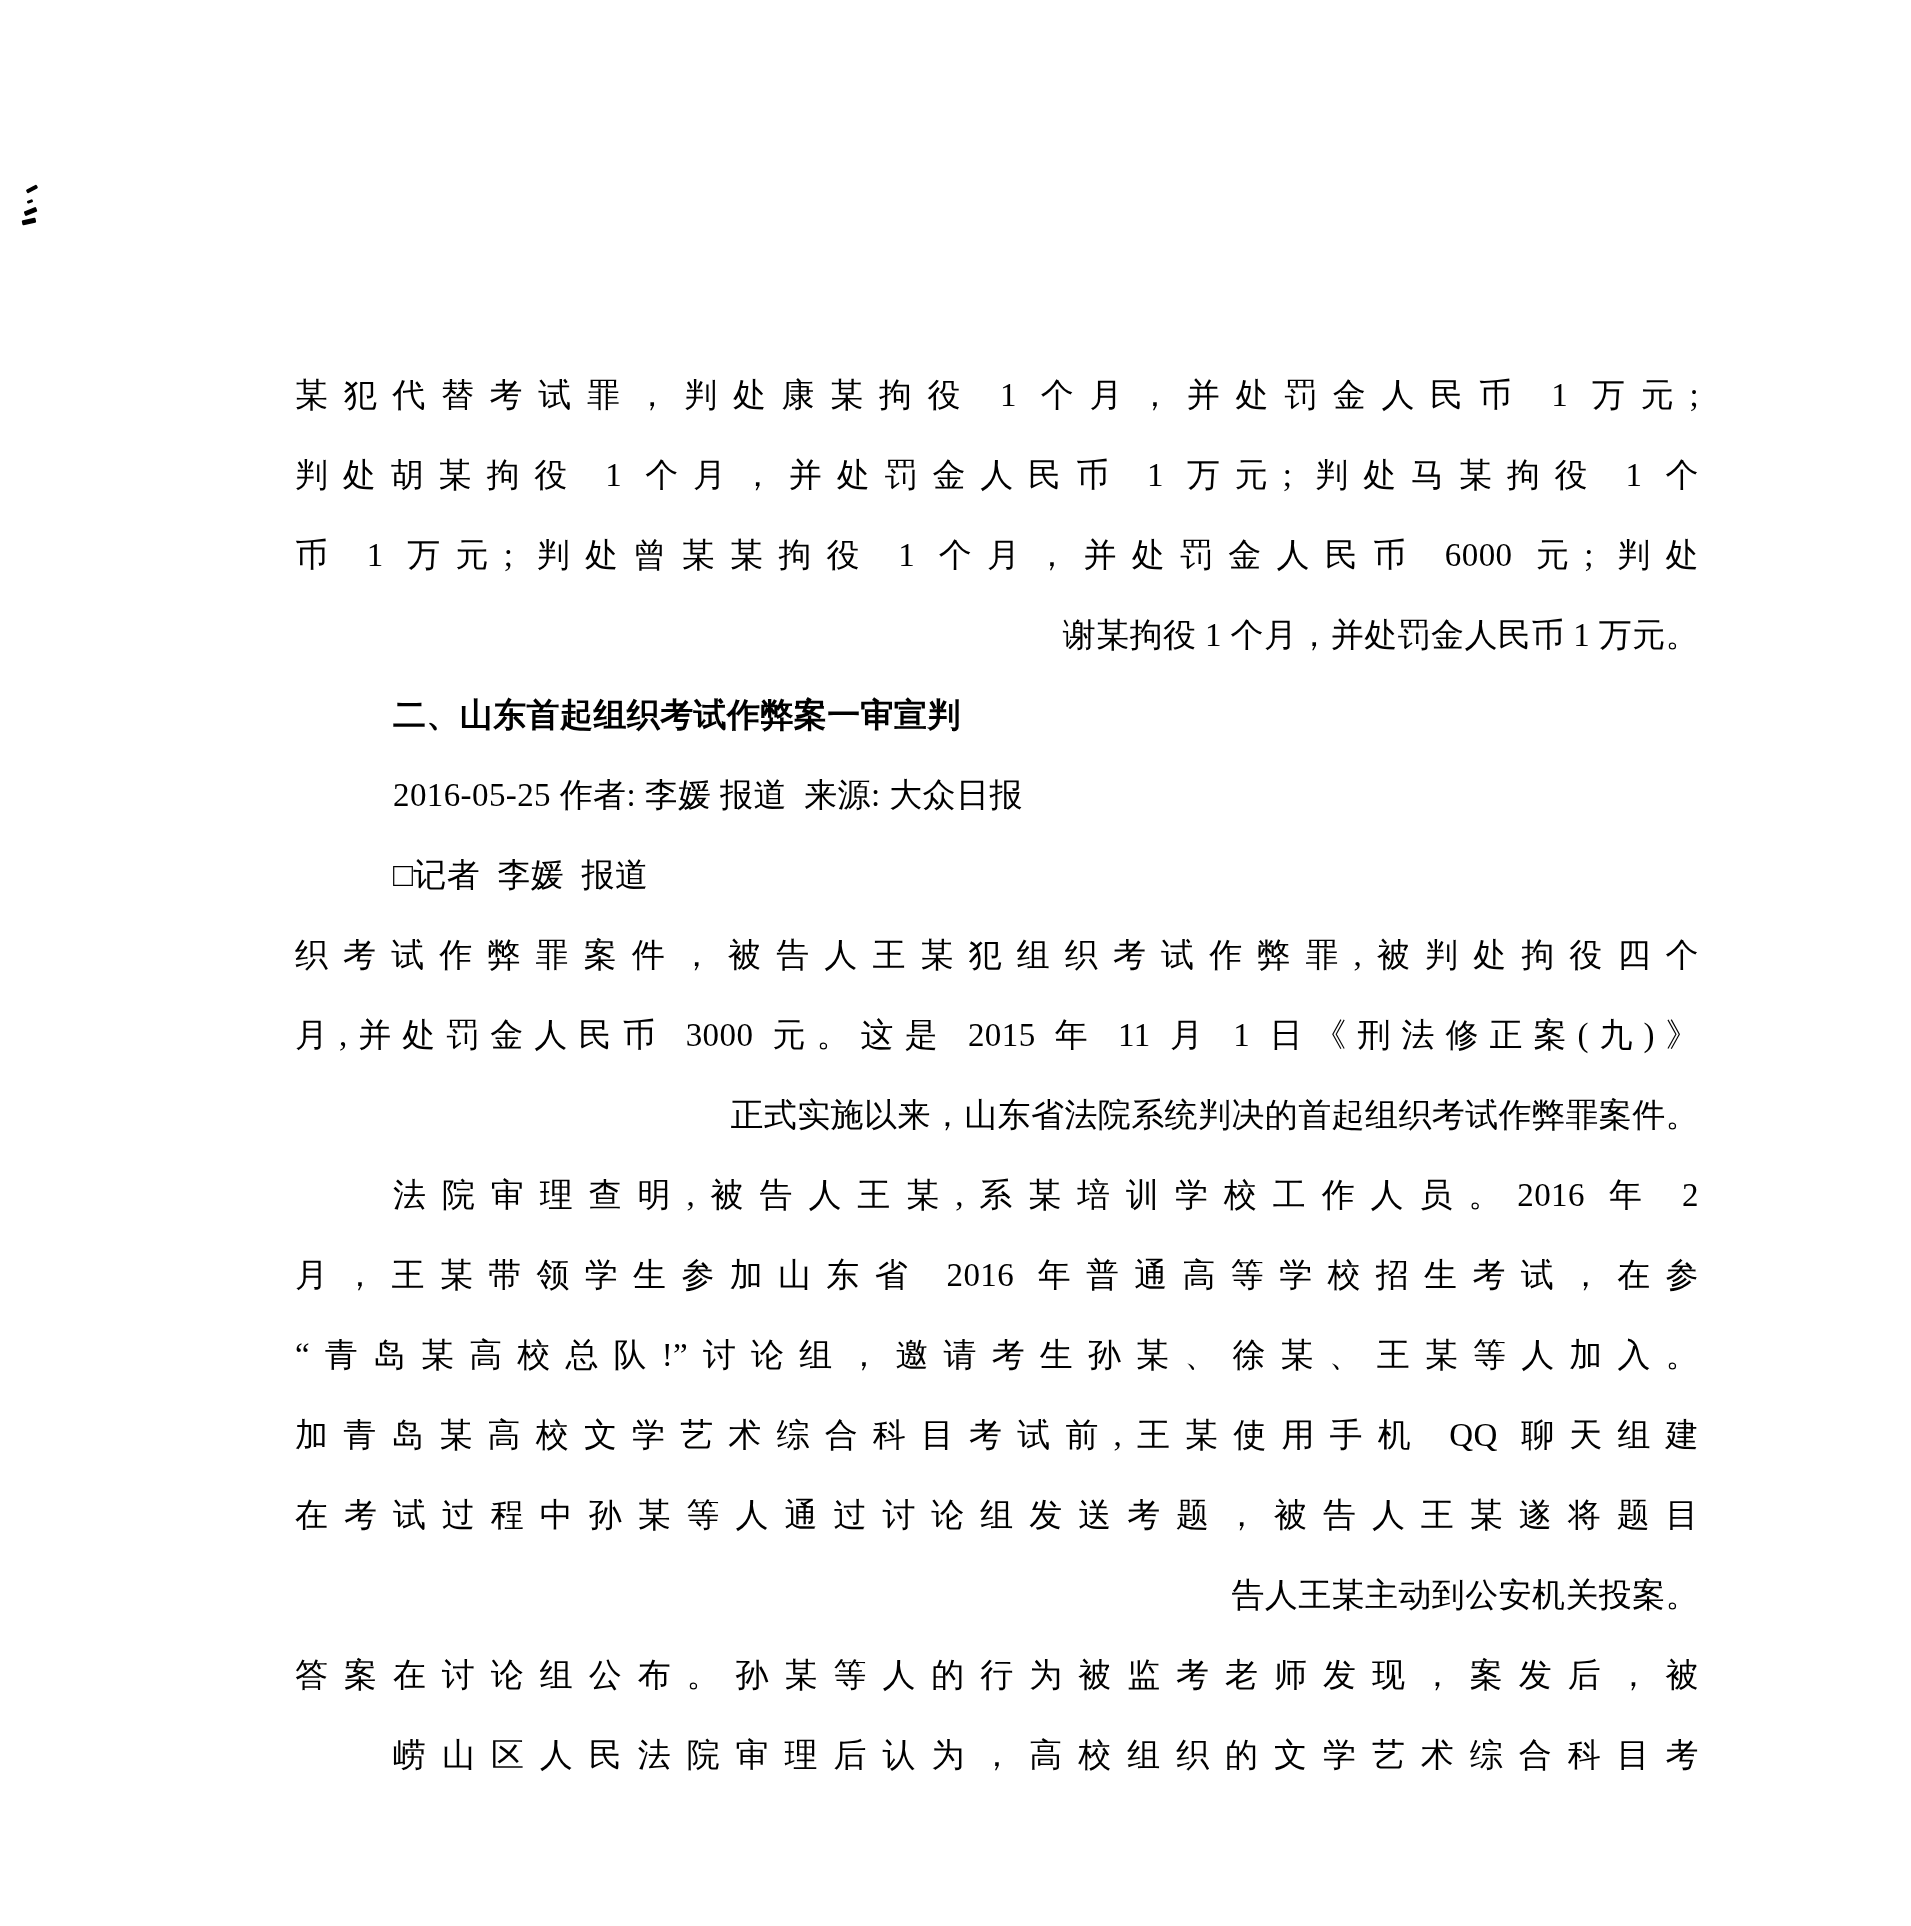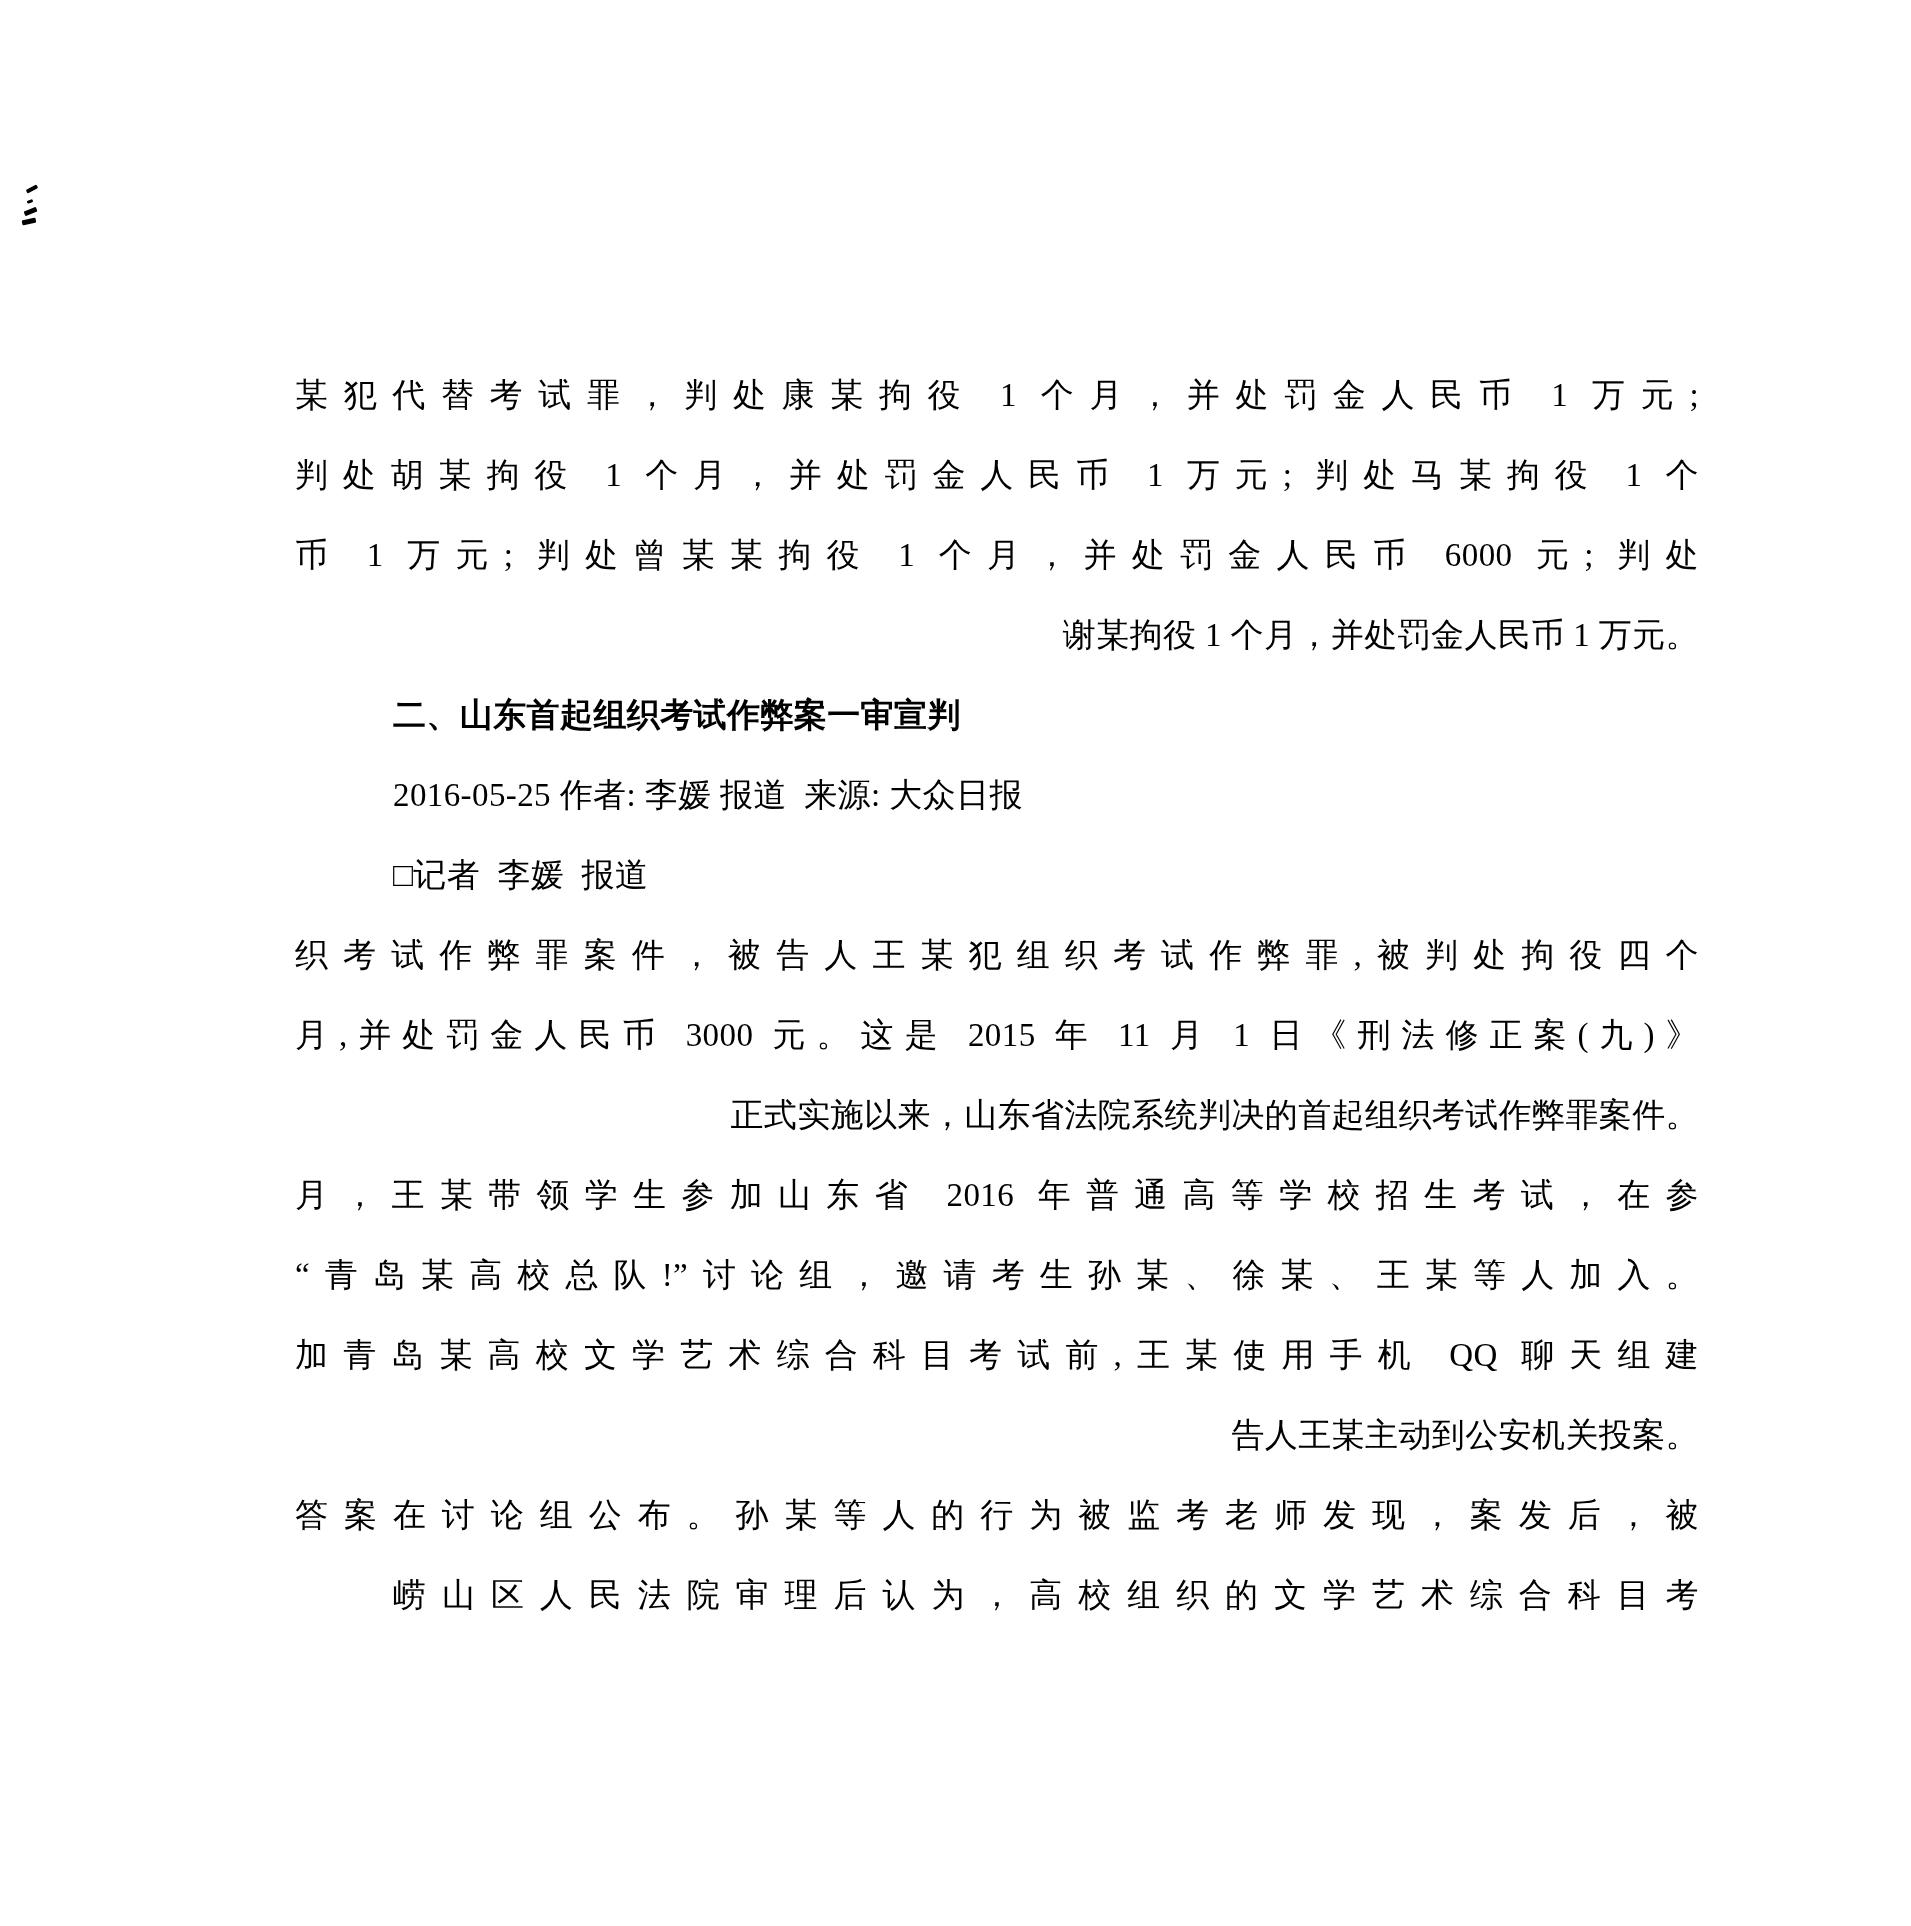--- a/index.html
+++ b/index.html
@@ -69,22 +69,24 @@
       <div class="line fill">某犯代替考试罪，判处康某拘役 1 个月，并处罚金人民币 1 万元;</div>
       <div class="line fill">判处胡某拘役 1 个月，并处罚金人民币 1 万元; 判处马某拘役 1 个</div>
       <div class="line fill">币 1 万元; 判处曾某某拘役 1 个月，并处罚金人民币 6000 元; 判处</div>
       <div class="line end">谢某拘役 1 个月，并处罚金人民币 1 万元。</div>
       <div class="line heading">二、山东首起组织考试作弊案一审宣判</div>
       <div class="line meta">2016-05-25 作者: 李媛 报道  来源: 大众日报</div>
       <div class="line meta">□记者  李媛  报道</div>
       <div class="line fill">织考试作弊罪案件，被告人王某犯组织考试作弊罪,被判处拘役四个</div>
       <div class="line fill">月,并处罚金人民币 3000 元。这是 2015 年 11 月 1 日《刑法修正案(九)》</div>
       <div class="line end">正式实施以来，山东省法院系统判决的首起组织考试作弊罪案件。</div>
+      <div class="line fill indent">法院审理查明,被告人王某,系某培训学校工作人员。2016 年 2</div>
       <div class="line fill">月，王某带领学生参加山东省 2016 年普通高等学校招生考试，在参</div>
       <div class="line fill">“青岛某高校总队!”讨论组，邀请考生孙某、徐某、王某等人加入。</div>
       <div class="line fill">加青岛某高校文学艺术综合科目考试前,王某使用手机 QQ 聊天组建</div>
+      <div class="line fill">在考试过程中孙某等人通过讨论组发送考题，被告人王某遂将题目</div>
       <div class="line end">告人王某主动到公安机关投案。</div>
       <div class="line fill">答案在讨论组公布。孙某等人的行为被监考老师发现，案发后，被</div>
       <div class="line fill indent">崂山区人民法院审理后认为，高校组织的文学艺术综合科目考</div>
     </div>
 
 </div>
 
 
 </body></html>

